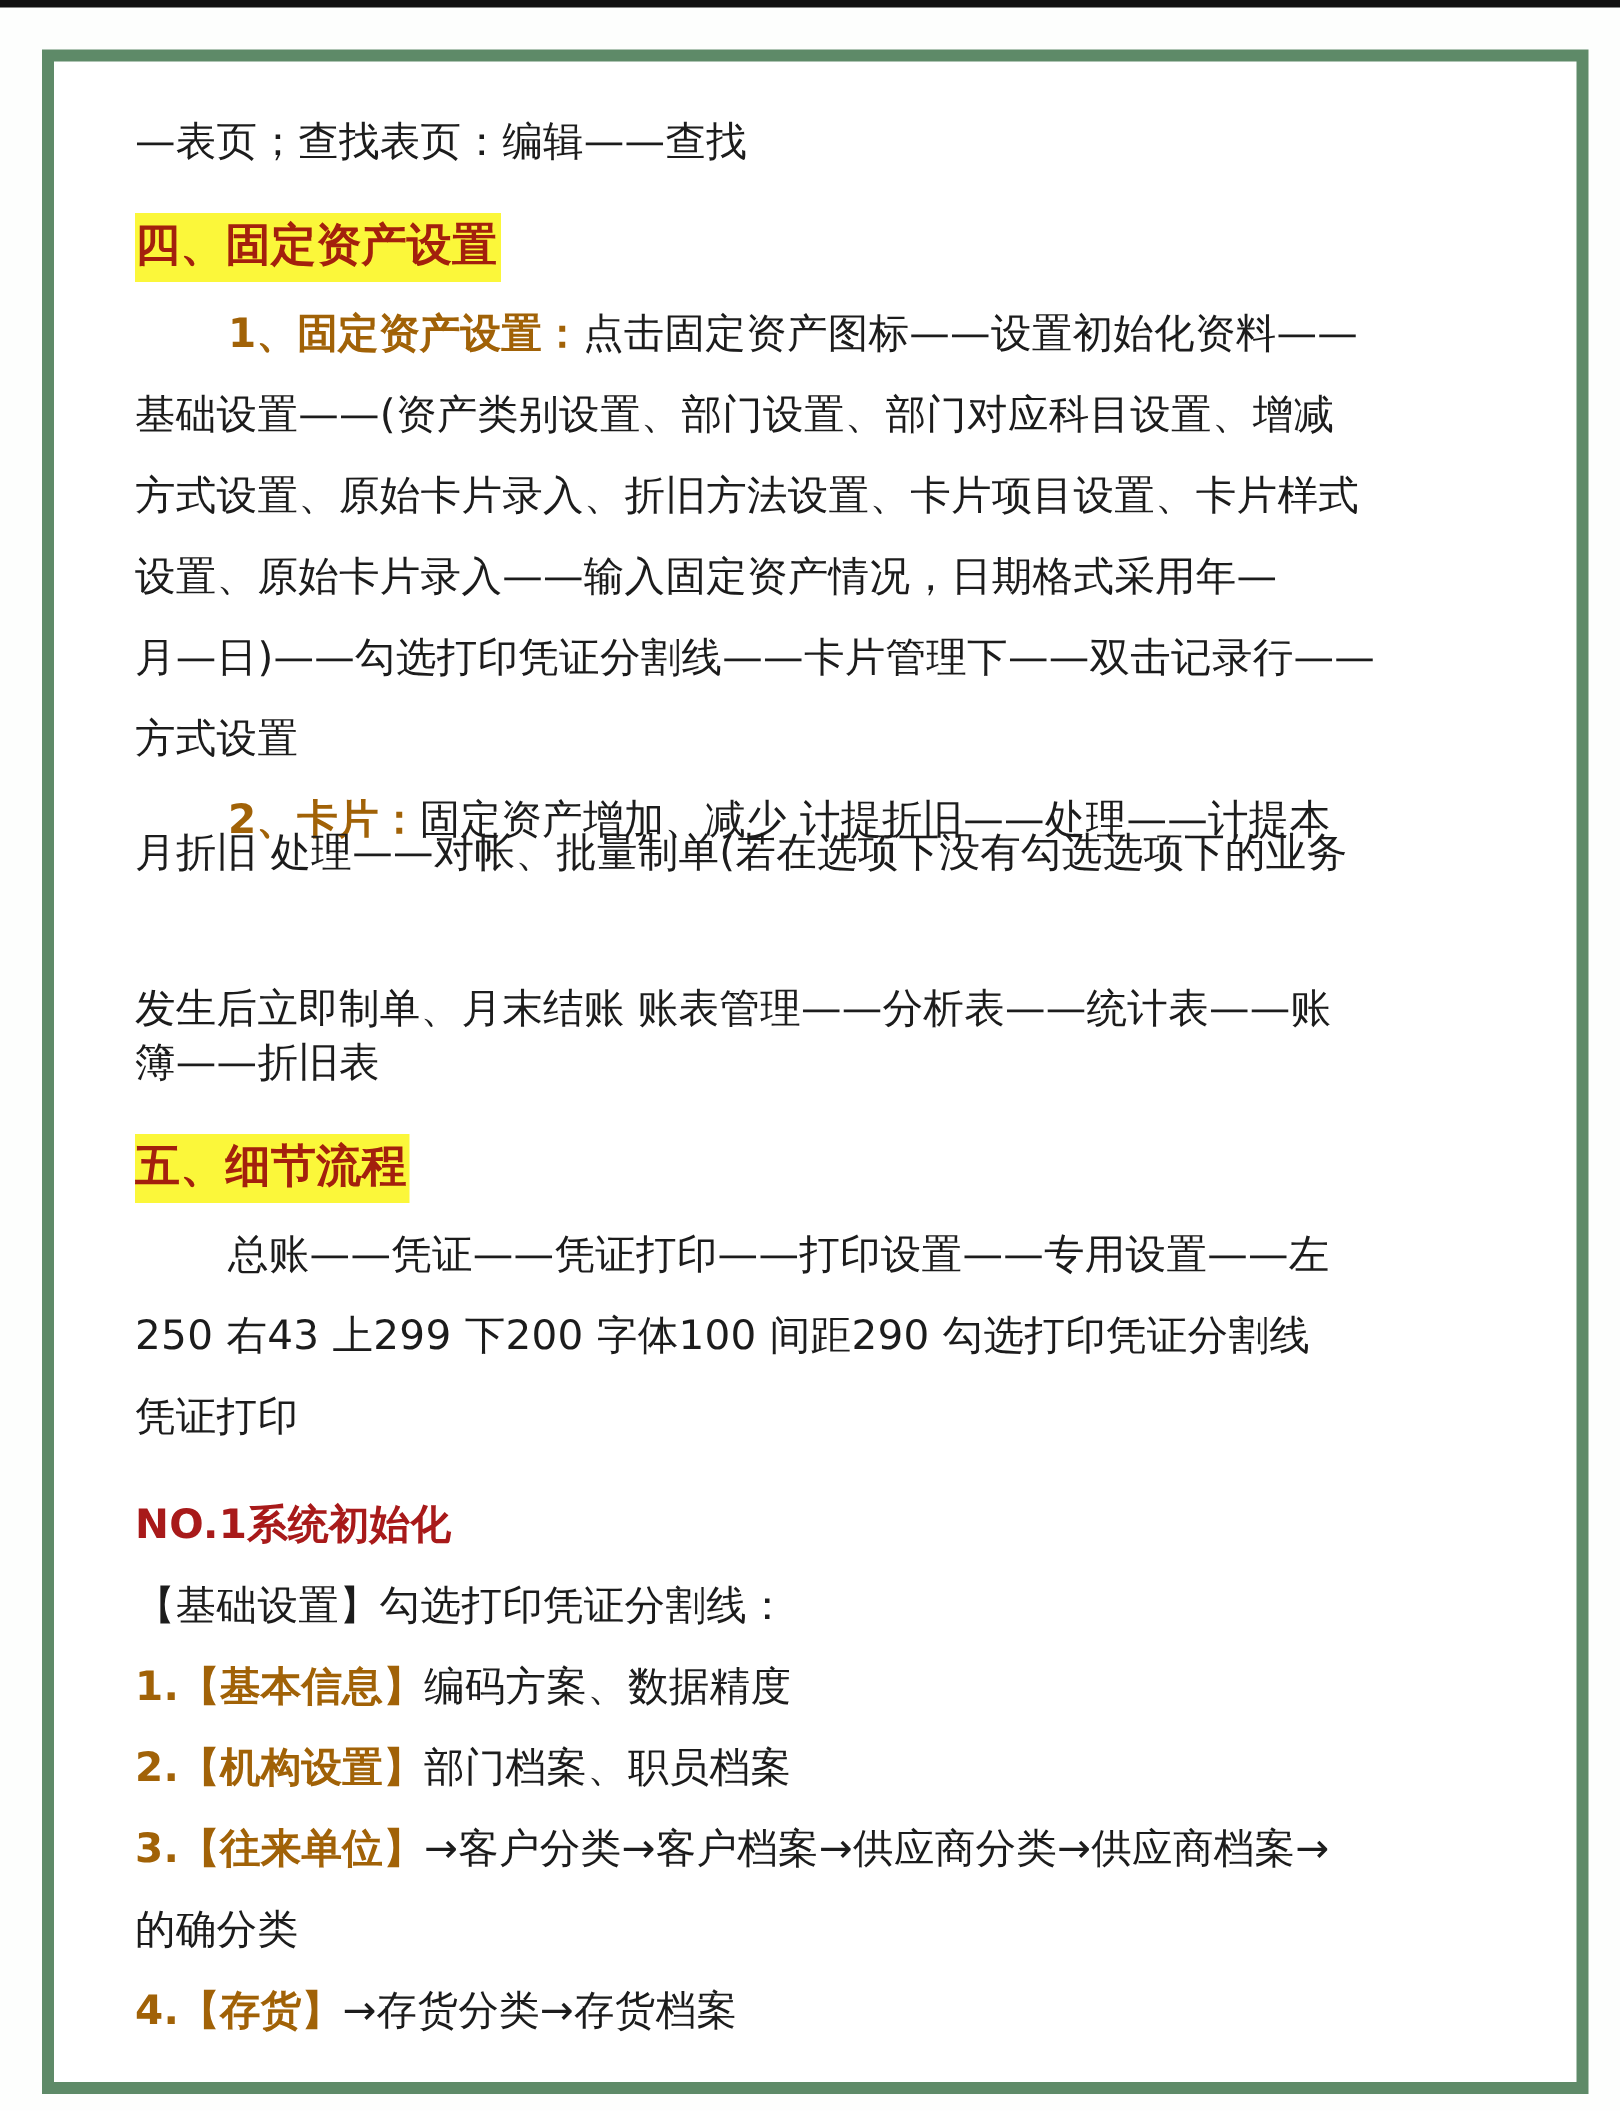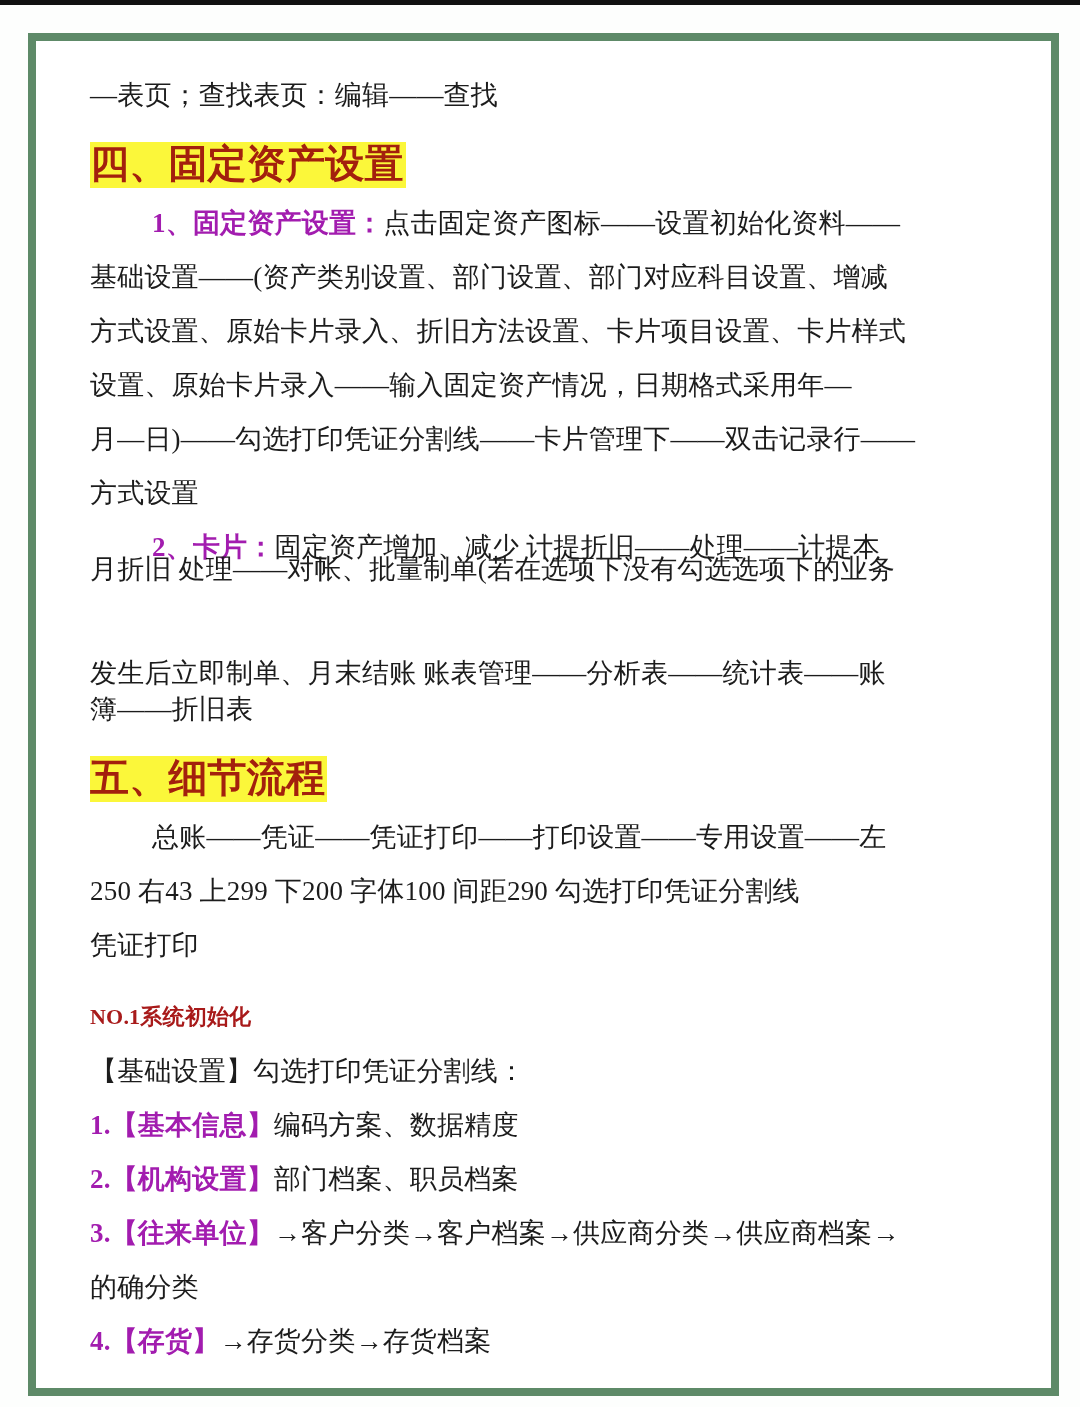--- a/index.html
+++ b/index.html
@@ -23,34 +23,33 @@
       box-sizing: content-box;
     }
     .content {
       position: absolute; left: 90px; top: 0; width: 910px;
     }
     .line {
       position: absolute; left: 0;
       font-size: 27px; line-height: 34px;
       white-space: nowrap;
       letter-spacing: 0.2px;
-      font-family: Liberation Serif, serif;
     }
     .indent { padding-left: 62px; }
     .hl {
       display: inline-block;
       background: #fbf73a;
       color: #a3200d;
       font-weight: bold;
-      font-size: 39px;
+      font-size: 30px;
       padding: 2px 2px 4px 0;
       line-height: 40px;
     }
-    .green { color: #a21caf; font-weight: bold; }
-    .red { color: #a81a1a; font-weight: bold; font-size: 22px; }
+    .green { color: #a16207; font-weight: bold; }
+    .red { color: #a81a1a; font-weight: bold; font-size: 27px; }
   </style>
 </head>
 <body>
 
 <div class="topbar"></div>
 <div class="frame"></div>
 
 <div class="content">
   <div class="line" style="top:78px">—表页；查找表页：编辑——查找</div>
 

